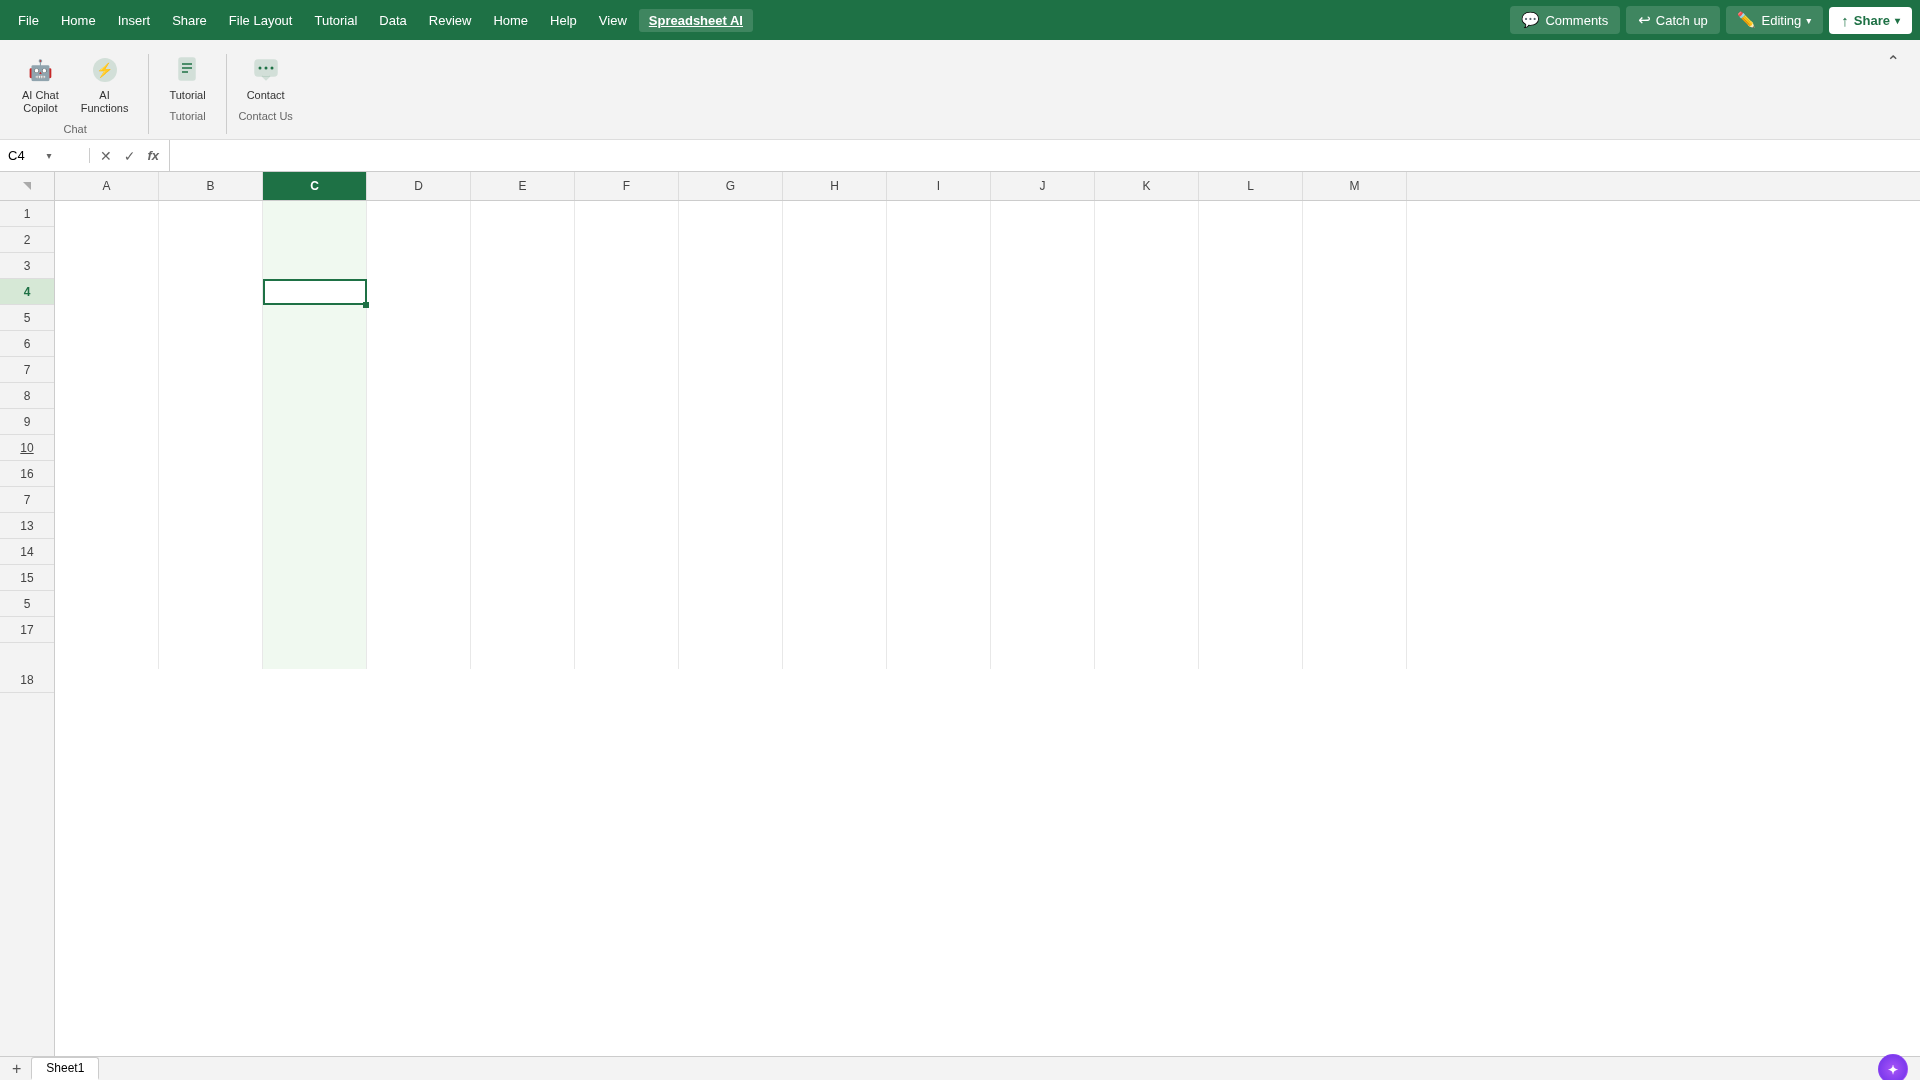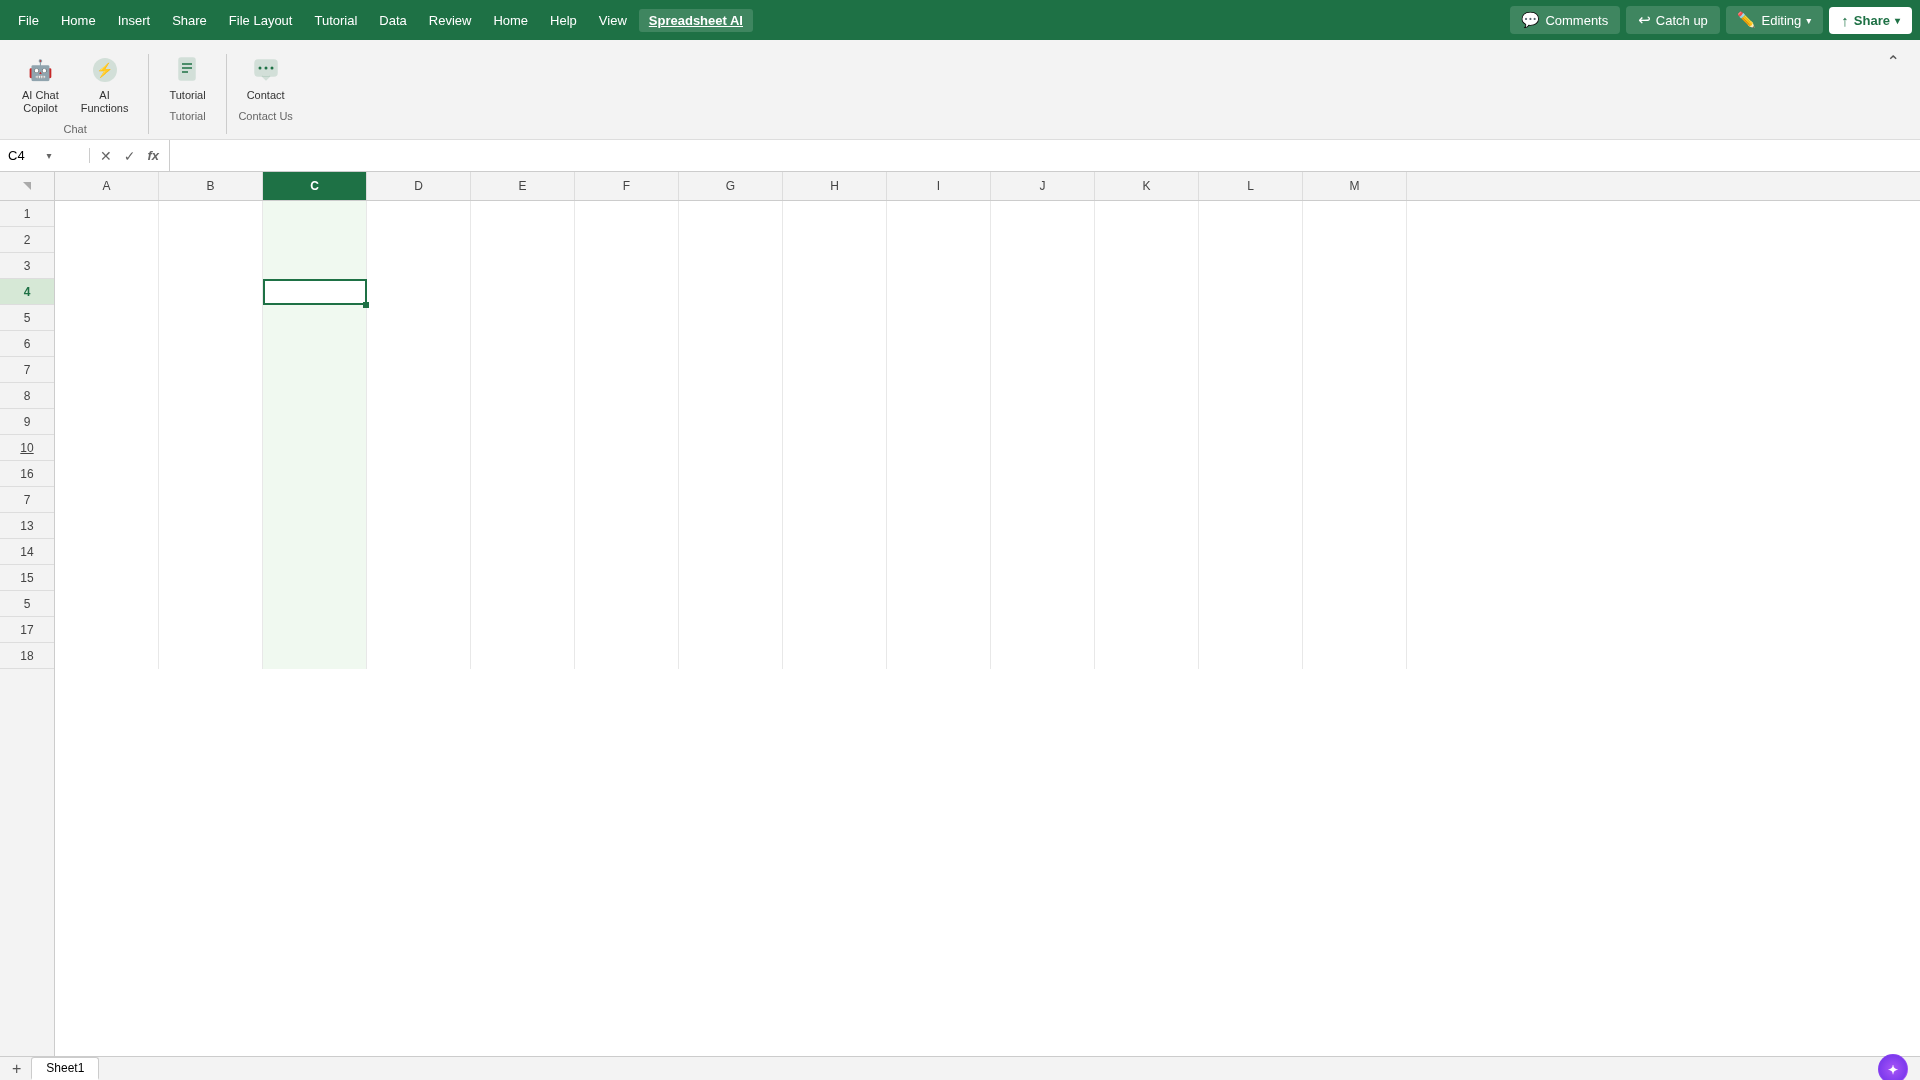--- a/index.html
+++ b/index.html
@@ -491,21 +491,21 @@
         <div class="row-number" style="height: 26px;">8</div>
         <div class="row-number" style="height: 26px;">9</div>
         <div class="row-number" style="height: 26px; text-decoration: underline;">10</div>
         <div class="row-number" style="height: 26px;">16</div>
         <div class="row-number" style="height: 26px;">7</div>
         <div class="row-number" style="height: 26px;">13</div>
         <div class="row-number" style="height: 26px;">14</div>
         <div class="row-number" style="height: 26px;">15</div>
         <div class="row-number" style="height: 26px;">5</div>
         <div class="row-number" style="height: 26px;">17</div>
-        <div class="row-number" style="height: 26px;">18</div>
+        <div class="row-number" style="height: 26px; margin-top: 24px;">18</div>
       </div>
 
     <div class="grid" id="grid">
         <div class="grid-row" style="height: 26px;">
           <div class="grid-cell" style="width: 104px; min-width: 104px; height: 26px;"></div>
           <div class="grid-cell" style="width: 104px; min-width: 104px; height: 26px;"></div>
           <div class="grid-cell selected-col" style="width: 104px; min-width: 104px; height: 26px;"></div>
           <div class="grid-cell" style="width: 104px; min-width: 104px; height: 26px;"></div>
           <div class="grid-cell" style="width: 104px; min-width: 104px; height: 26px;"></div>
           <div class="grid-cell" style="width: 104px; min-width: 104px; height: 26px;"></div>

